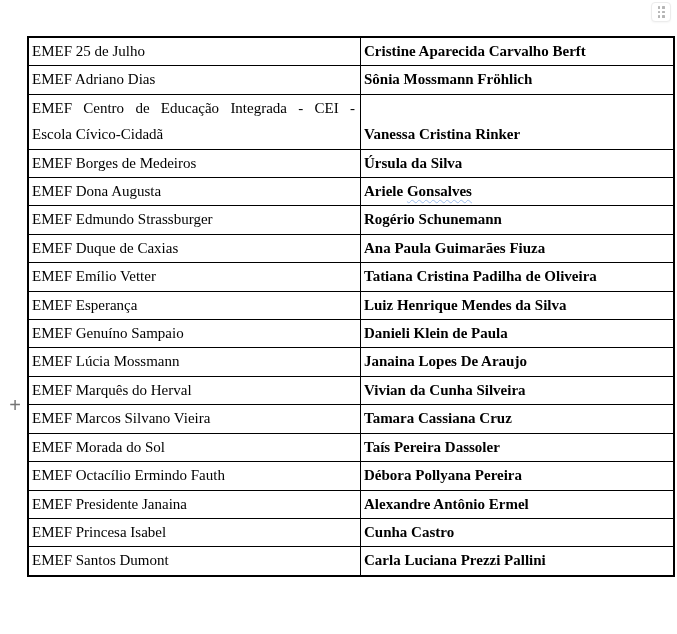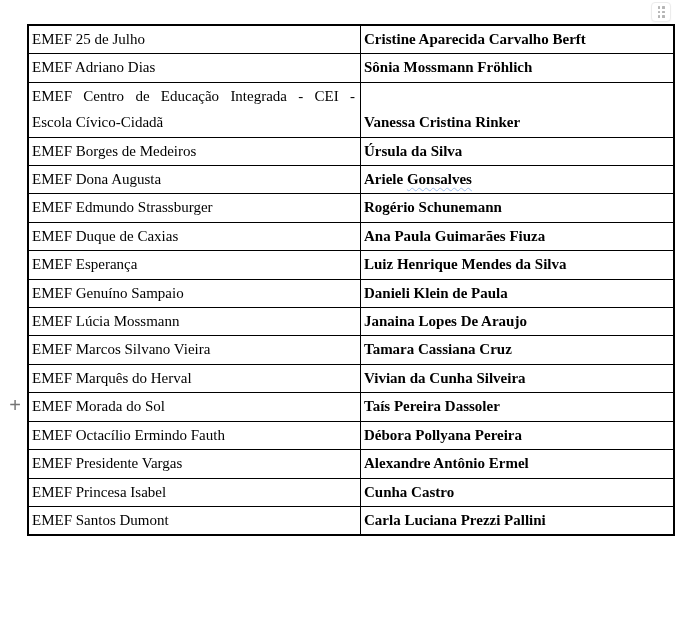--- a/index.html
+++ b/index.html
@@ -11,21 +11,21 @@
     position: relative;
     width: 677px;
     height: 634px;
     background: #ffffff;
     overflow: hidden;
     font-family: "Liberation Serif", "DejaVu Serif", serif;
   }
   table.doc-table {
     position: absolute;
     left: 27px;
-    top: 24px;
+    top: 36px;
     width: 631px;
     border-collapse: collapse;
     table-layout: fixed;
     border: 2px solid #000000;
   }
   .doc-table td {
     border: 1px solid #000000;
     vertical-align: bottom;
     padding: 0 5px 1px 3px;
     font-size: 15px;
@@ -144,49 +144,53 @@
       </tr>
       <tr>
         <td class="school">EMEF Edmundo Strassburger</td>
         <td class="person">Rogério Schunemann</td>
       </tr>
       <tr>
         <td class="school">EMEF Duque de Caxias</td>
         <td class="person">Ana Paula Guimarães Fiuza</td>
       </tr>
       <tr>
+        <td class="school">EMEF Emílio Vetter</td>
+        <td class="person">Tatiana Cristina Padilha de Oliveira</td>
+      </tr>
+      <tr>
         <td class="school">EMEF Esperança</td>
         <td class="person">Luiz Henrique Mendes da Silva</td>
       </tr>
       <tr>
         <td class="school">EMEF Genuíno Sampaio</td>
         <td class="person">Danieli Klein de Paula</td>
       </tr>
       <tr>
         <td class="school">EMEF Lúcia Mossmann</td>
         <td class="person">Janaina Lopes De Araujo</td>
       </tr>
       <tr>
+        <td class="school">EMEF Marquês do Herval</td>
+        <td class="person">Vivian da Cunha Silveira</td>
+      </tr>
+      <tr>
         <td class="school">EMEF Marcos Silvano Vieira</td>
         <td class="person">Tamara Cassiana Cruz</td>
       </tr>
       <tr>
-        <td class="school">EMEF Marquês do Herval</td>
-        <td class="person">Vivian da Cunha Silveira</td>
-      </tr>
-      <tr>
         <td class="school">EMEF Morada do Sol</td>
         <td class="person">Taís Pereira Dassoler</td>
       </tr>
       <tr>
         <td class="school">EMEF Octacílio Ermindo Fauth</td>
         <td class="person">Débora Pollyana Pereira</td>
       </tr>
       <tr>
-        <td class="school">EMEF Presidente Vargas</td>
+        <td class="school">EMEF Presidente Janaina</td>
         <td class="person">Alexandre Antônio Ermel</td>
       </tr>
       <tr>
         <td class="school">EMEF Princesa Isabel</td>
         <td class="person">Cunha Castro</td>
       </tr>
       <tr>
         <td class="school">EMEF Santos Dumont</td>
         <td class="person">Carla Luciana Prezzi Pallini</td>
       </tr>

